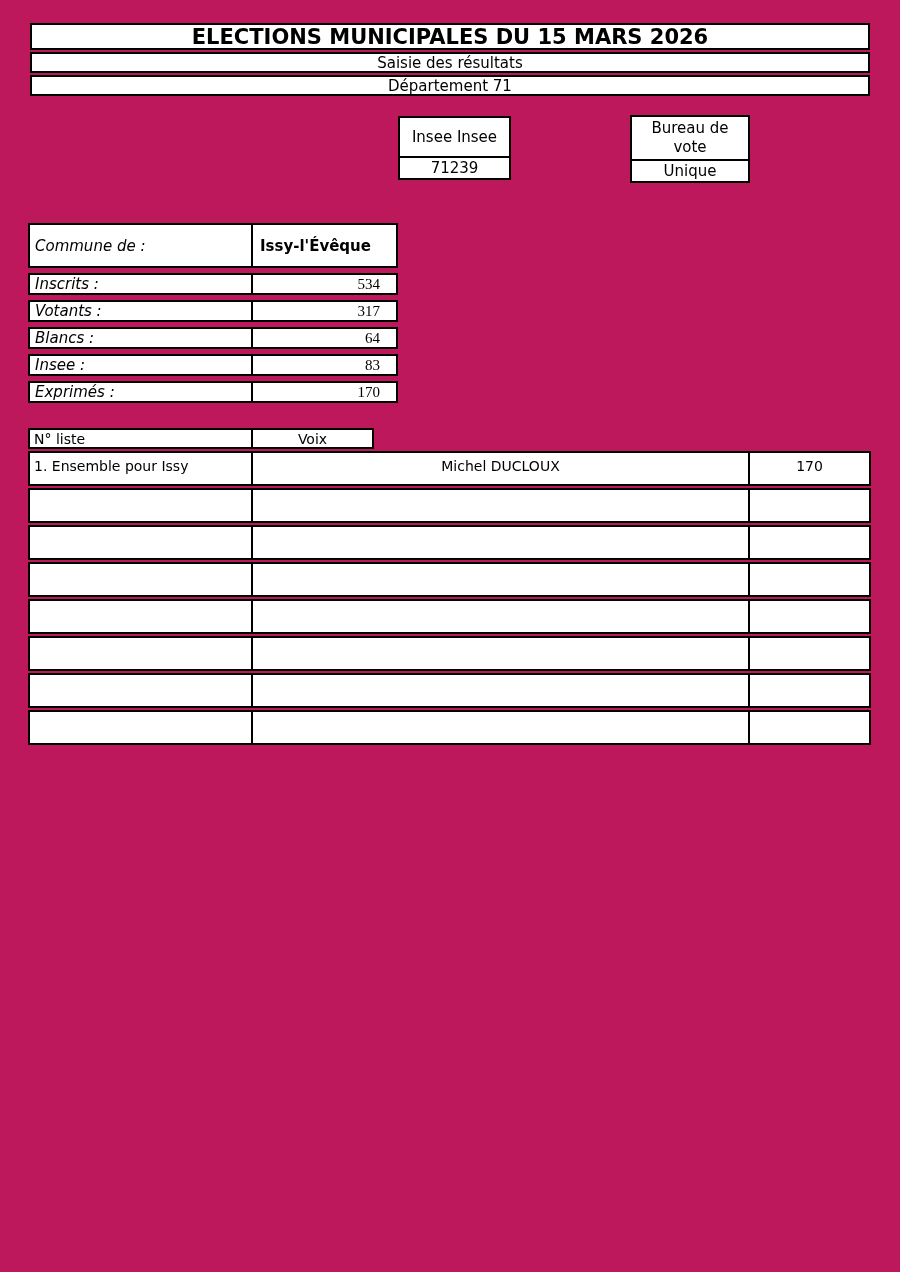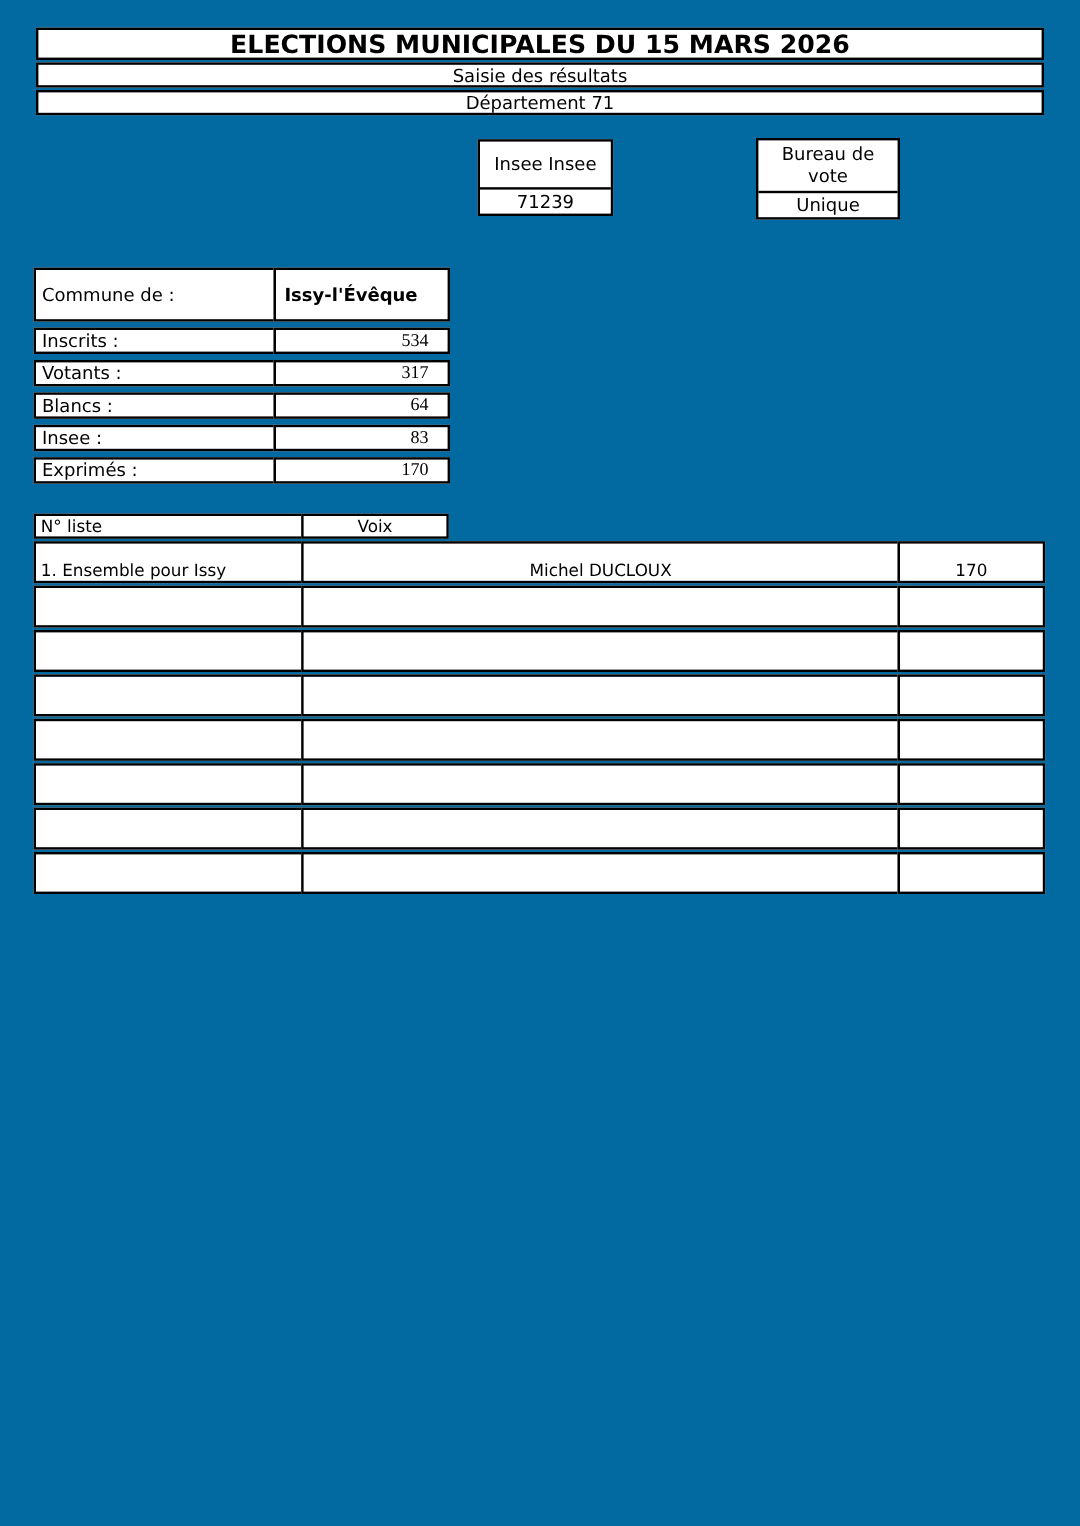--- a/index.html
+++ b/index.html
@@ -1,21 +1,21 @@
 <!DOCTYPE html>
 <html><head>
 <meta charset="utf-8">
 <style>
   * { margin: 0; padding: 0; box-sizing: border-box; }
   html, body { background: #ffffff; }
   .page {
     position: relative;
     width: 900px;
     height: 1272px;
-    background: #0369a1;
+    background: #be185d;
     font-family: "DejaVu Sans", sans-serif;
     color: #000000;
     overflow: hidden;
   }
 
   
   .hdr-box {
     position: absolute;
     left: 30px;
     width: 840px;
@@ -61,37 +61,37 @@
   .commune-table { position: absolute; left: 28px; top: 223px; width: 370px; font-size: 15px; }
   .c-row { display: flex; margin-bottom: 5px; }
   .c-row:last-child { margin-bottom: 0; }
   .c-cell {
     border: 2px solid #000;
     height: 22px;
     display: flex;
     align-items: center;
     background: #fff;
   }
-  .c-col1 { width: 202px; padding-left: 5px; }
+  .c-col1 { width: 225px; padding-left: 5px; font-style: italic; }
   .c-col2 { width: 147px; margin-left: -2px; }
   .c-head .c-cell { height: 45px; }
   .c-name { font-weight: bold; padding-left: 7px; }
   .c-val { justify-content: flex-end; padding-right: 16px; font-family: Liberation Serif, serif; }
 
   
   .lists-table { position: absolute; left: 28px; top: 428px; width: 843px; font-size: 14px; }
   .l-row { display: flex; margin-bottom: 2px; }
   .l-cell {
     border: 2px solid #000;
     background: #fff;
     display: flex;
     align-items: center;
   }
   .l-head .l-cell { height: 21px; }
-  .l-data .l-cell { height: 35px; align-items: flex-end; padding-bottom: 0; }
+  .l-data .l-cell { height: 35px; align-items: flex-end; padding-bottom: 10px; }
   .l-col1 { width: 225px; padding-left: 4px; }
   .l-col2 { width: 499px; margin-left: -2px; justify-content: center; }
   .l-col3 { width: 123px; margin-left: -2px; justify-content: center; }
 </style>
 </head>
 <body>
 
 <div class="page">
 
   <div class="hdr-box hdr-title">ELECTIONS MUNICIPALES DU 15 MARS 2026</div>

